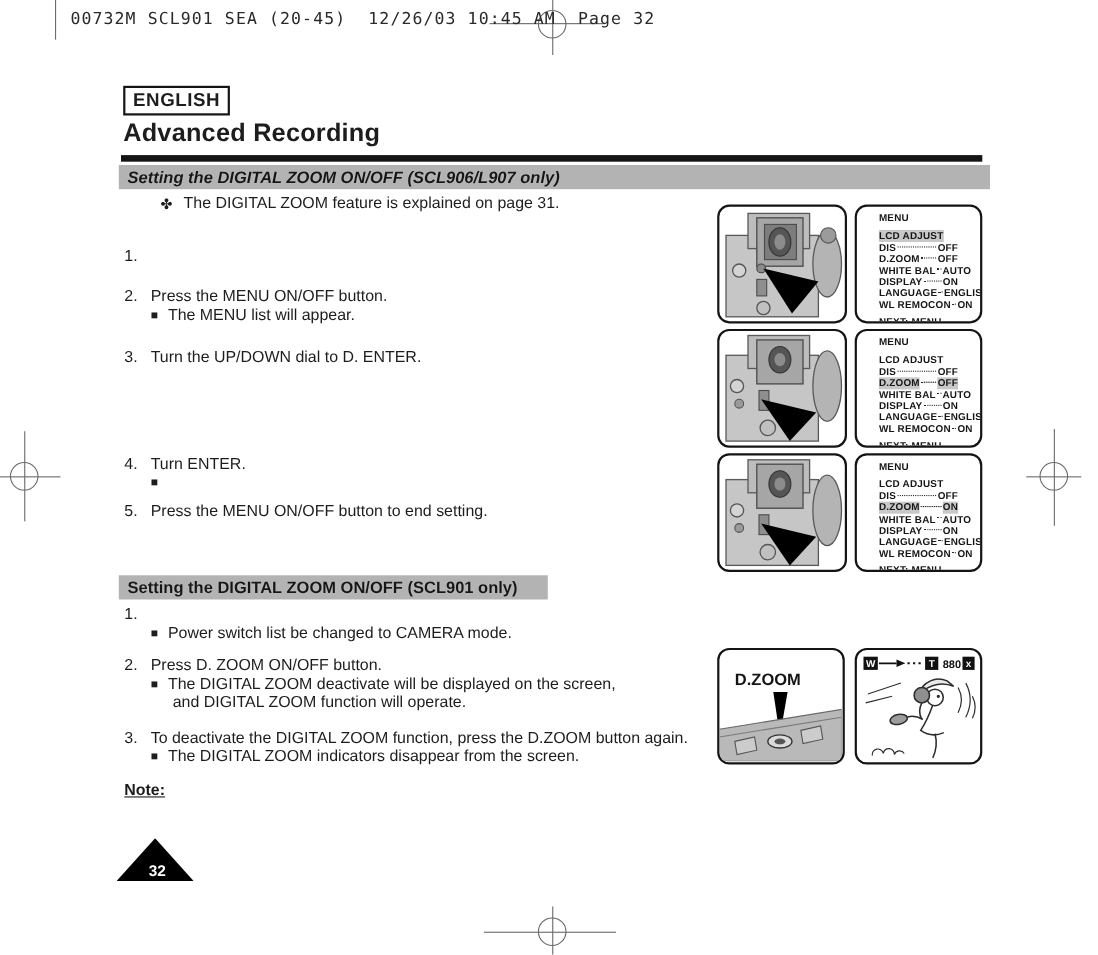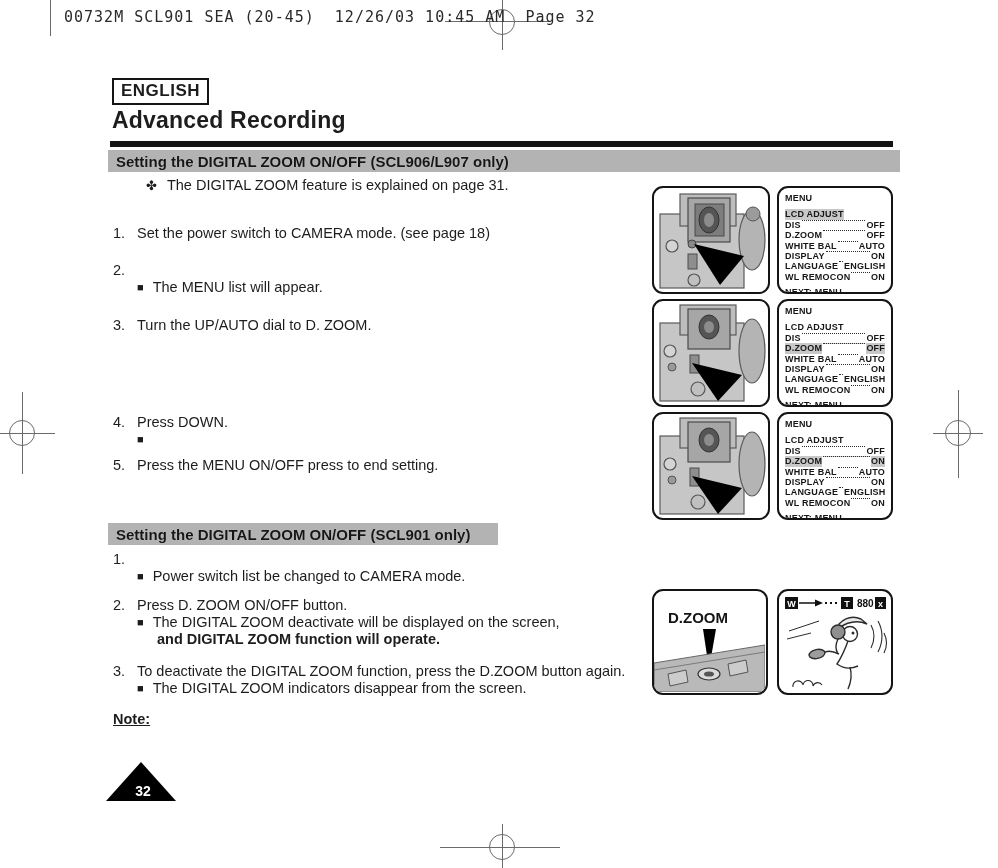--- a/index.html
+++ b/index.html
@@ -16,41 +16,41 @@
 
   
   .lang-badge{position:absolute;left:112px;top:78px;border:2px solid #141414;
               font-weight:bold;font-size:17px;padding:1px 7px 2px 7px;letter-spacing:.5px;}
   .page-title{position:absolute;left:112px;top:107px;font-weight:bold;font-size:23px;letter-spacing:.2px;}
   .rule{position:absolute;left:110px;top:141px;width:783px;height:6px;background:#141414;}
 
   .sec-bar{position:absolute;background:#b3b3b3;height:22px;display:flex;align-items:center;
            font-weight:bold;font-size:15px;padding-left:8px;box-sizing:border-box;color:#161616;
            text-shadow:0 0 1px #d9d9d9;}
-  .sec-bar.italic{}
+  .sec-bar.italic{font-style:italic;}
 
   
   .intro{position:absolute;left:146px;top:177px;display:flex;font-size:14.5px;line-height:17px;}
   .intro .glyph{margin-right:10px;font-size:13px;}
   .step{position:absolute;left:113px;width:580px;font-size:14.5px;line-height:17px;}
   .srow{display:flex;}
   .snum{width:24px;flex:none;}
   .ssub{display:flex;margin-left:24px;}
   .ssub .sq{margin-right:9px;font-size:11px;line-height:17px;}
-  .ssub2{margin-left:44px;font-weight:bold;}
+  .ssub2{margin-left:44px;}
   .note-row{position:absolute;left:113px;top:711px;font-size:14.5px;line-height:17px;display:flex;}
   .note-lbl{font-weight:bold;text-decoration:underline;margin-right:14px;}
 
   
   .panel{position:absolute;border:2.5px solid #141414;border-radius:11px;background:#fff;box-sizing:border-box;overflow:hidden;}
   .cam{left:652px;width:118px;height:108px;}
-  .menu-box{left:777px;width:116px;height:108px;padding:5px 6px;font-size:9px;line-height:10.4px;
+  .menu-box{left:777px;width:116px;height:108px;padding:5px 20px;font-size:9px;line-height:10.4px;
             font-weight:bold;letter-spacing:.2px;color:#161616;}
   .menu-title{margin-bottom:6px;}
-  .mrow{display:flex;align-items:flex-start;}
+  .mrow{display:flex;align-items:center;}
   .mrow .lbl{white-space:nowrap;}
   .mrow .leader{flex:1;border-bottom:1.6px dotted #2b2b2b;margin:0 1px 2px 1px;min-width:4px;}
   .mrow .val{white-space:nowrap;}
   .mrow.hl .lbl,.mrow.hl .leader,.mrow.hl .val{background:#c8c8c8;}
   .menu-footer{margin-top:5px;}
 
   .dzoom-box{left:652px;top:589px;width:116px;height:106px;}
   .screen-box{left:777px;top:589px;width:116px;height:106px;}
 
   svg{display:block;}
@@ -88,55 +88,55 @@
 <div class="sec-bar italic" style="left:108px;top:150px;width:792px;">Setting the DIGITAL ZOOM ON/OFF (SCL906/L907 only)</div>
 
 <div class="intro">
   <span class="glyph">✤</span>
   <span>The DIGITAL ZOOM feature is explained on page 31.</span>
 </div>
 
 <div class="step" style="top:225px;">
   <div class="srow">
       <span class="snum">1.</span>
-      <span>Set the power switch to CAMERA mode. (see page 18)</span>
     </div>
 </div>
 
 <div class="step" style="top:262px;">
   <div class="srow">
       <span class="snum">2.</span>
+      <span>Press the MENU ON/OFF button.</span>
     </div>
   <div class="ssub">
       <span class="sq">■</span>
       <span>The MENU list will appear.</span>
     </div>
 </div>
 
 <div class="step" style="top:317px;">
   <div class="srow">
       <span class="snum">3.</span>
-      <span>Turn the UP/AUTO dial to D. ZOOM.</span>
+      <span>Turn the UP/DOWN dial to D. ENTER.</span>
     </div>
 </div>
 
 <div class="step" style="top:414px;">
   <div class="srow">
       <span class="snum">4.</span>
-      <span>Press DOWN.</span>
+      <span>Turn ENTER.</span>
     </div>
   <div class="ssub">
       <span class="sq">■</span>
     </div>
 </div>
 
 <div class="step" style="top:457px;">
   <div class="srow">
       <span class="snum">5.</span>
-      <span>Press the MENU ON/OFF press to end setting.</span>
+      <span>Press the MENU ON/OFF button to end setting.</span>
     </div>
 </div>
 
 <div class="sec-bar" style="left:108px;top:523px;width:390px;">Setting the DIGITAL ZOOM ON/OFF (SCL901 only)</div>
 
 <div class="step" style="top:551px;">
   <div class="srow">
       <span class="snum">1.</span>
     </div>
   <div class="ssub">

